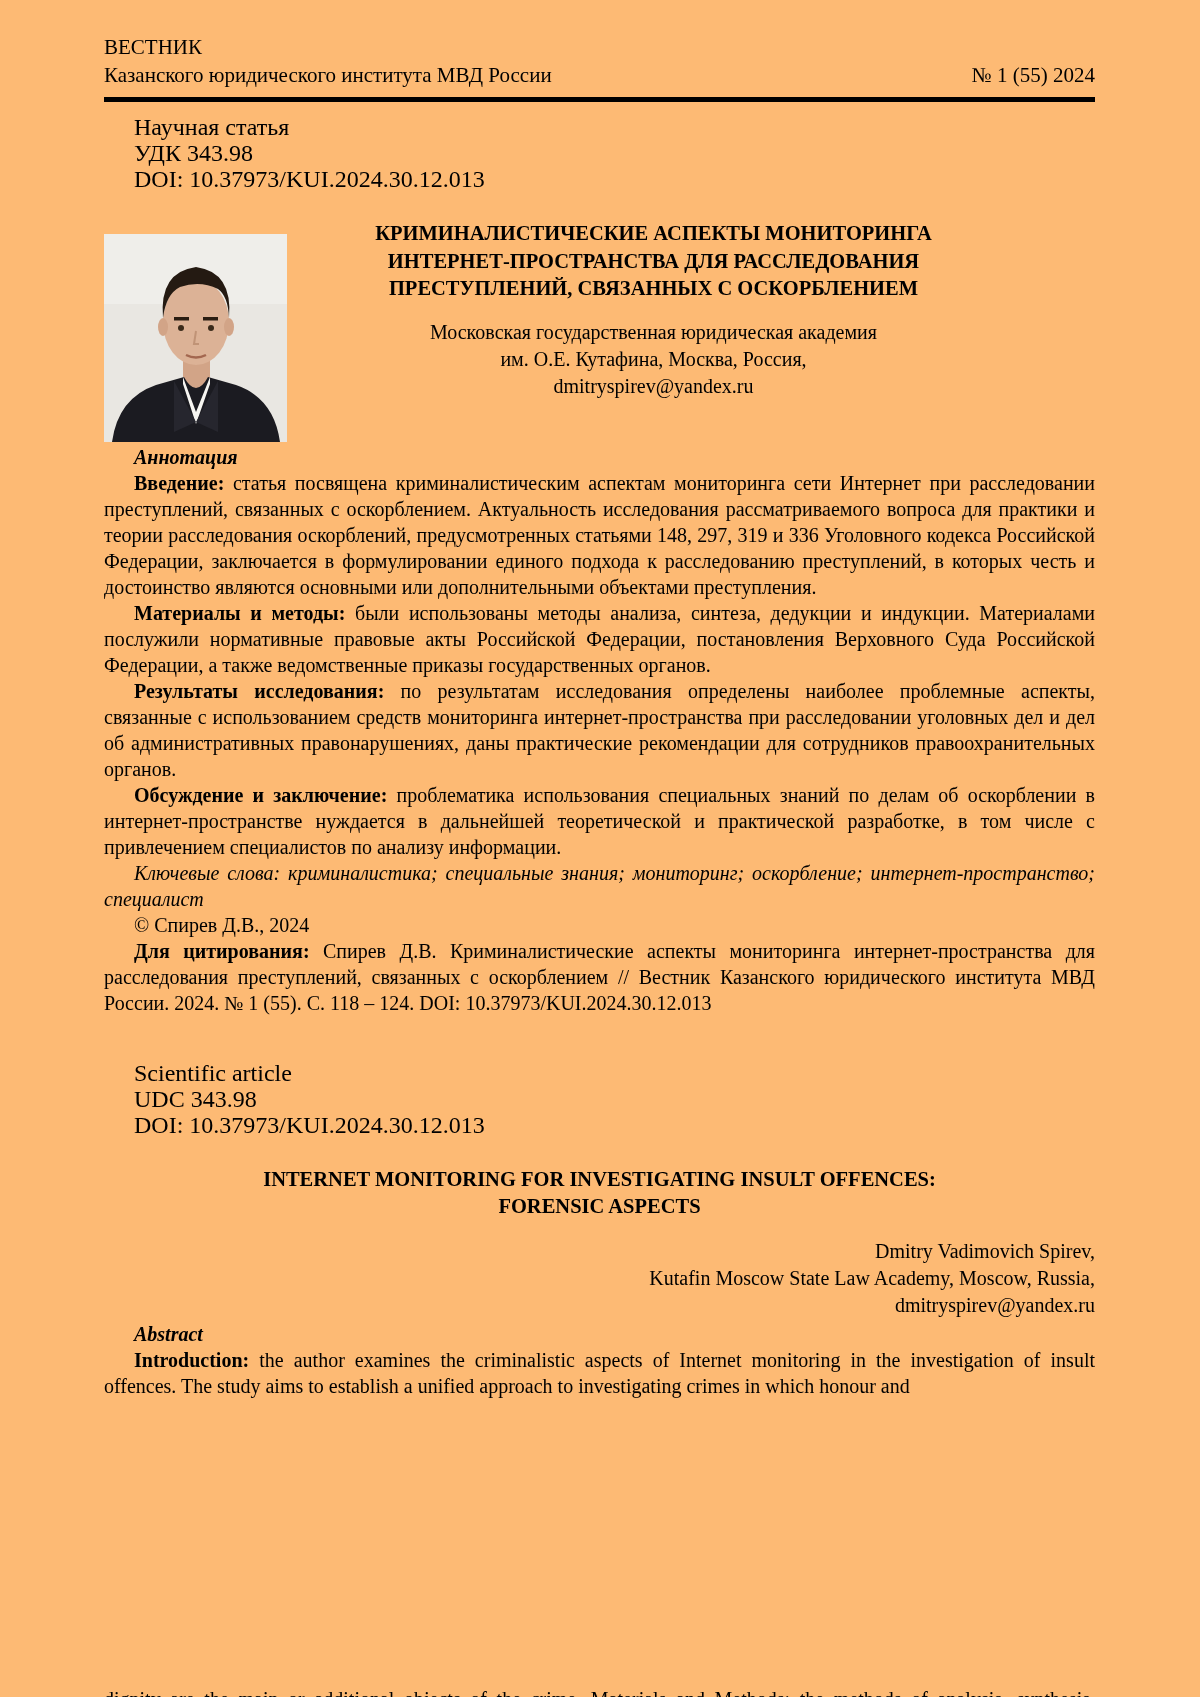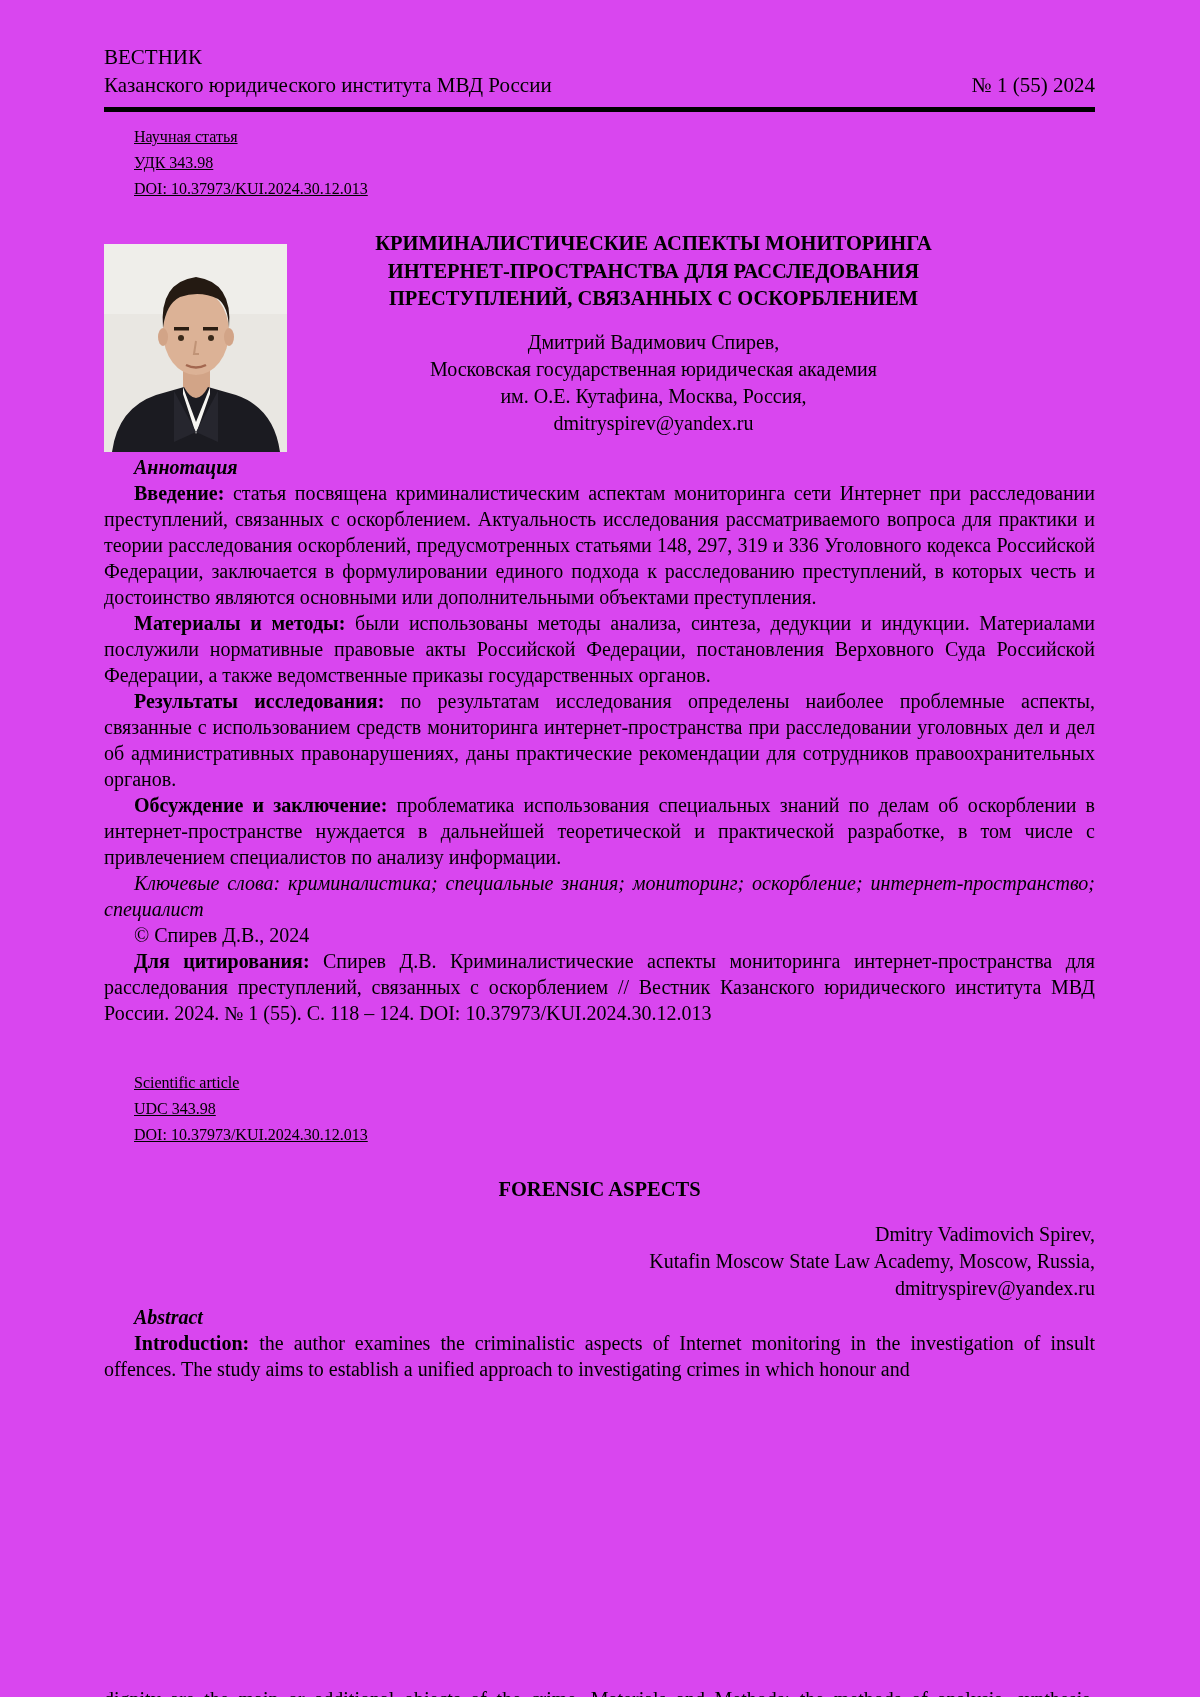--- a/index.html
+++ b/index.html
@@ -2,40 +2,40 @@
 <html><head>
 <meta charset="utf-8">
 <style>
   * { box-sizing: border-box; }
   html, body { margin: 0; padding: 0; background: #ffffff; }
   .page {
     position: relative;
     width: 1200px;
     height: 1697px;
     margin: 0 auto;
-    background: #d946ef;
+    background: #fdba74;
     color: #000000;
     font-family: "Liberation Serif", "DejaVu Serif", serif;
-    padding: 44px 105px 0 104px;
+    padding: 34px 105px 0 104px;
     overflow: hidden;
   }
 
   
   .jheader {
     display: flex;
     justify-content: space-between;
     align-items: flex-end;
     border-bottom: 5px solid #000;
     padding-bottom: 8px;
   }
   .jname { font-size: 21px; line-height: 1.32; }
   .jissue { font-size: 21px; line-height: 1.32; white-space: nowrap; }
 
   
-  .meta { margin-top: 12px; padding-left: 30px; font-size: 16px; line-height: 26px; text-decoration: underline; }
+  .meta { margin-top: 12px; padding-left: 30px; font-size: 24px; line-height: 26px; }
   .meta div { white-space: nowrap; }
 
   
   .title-row { display: flex; margin-top: 28px; justify-content: flex-end; }
   .photo {
     flex: 0 0 183px;
     width: 183px;
     height: 208px;
     margin-top: 14px;
     overflow: hidden;
@@ -130,21 +130,20 @@
         <path d="M114 147 L92 188 L114 198 Z" fill="#26262e"></path>
       </svg>
     </div>
     <div class="title-col">
       <div class="art-title">
         <div>КРИМИНАЛИСТИЧЕСКИЕ АСПЕКТЫ МОНИТОРИНГА</div>
         <div>ИНТЕРНЕТ-ПРОСТРАНСТВА ДЛЯ РАССЛЕДОВАНИЯ</div>
         <div>ПРЕСТУПЛЕНИЙ, СВЯЗАННЫХ С ОСКОРБЛЕНИЕМ</div>
       </div>
       <div class="author-block">
-        <div>Дмитрий Вадимович Спирев,</div>
         <div>Московская государственная юридическая академия</div>
         <div>им. О.Е. Кутафина, Москва, Россия,</div>
         <div>dmitryspirev@yandex.ru</div>
       </div>
     </div>
   </div>
 
   <div class="abstract-heading">Аннотация</div>
 
   <div class="body-text">
@@ -157,20 +156,21 @@
     <p class="para"><b>Для цитирования:</b> <span>Спирев Д.В. Криминалистические аспекты мониторинга интернет-пространства для расследования преступлений, связанных с оскорблением // Вестник Казанского юридического института МВД России. 2024. № 1 (55). С. 118 – 124. DOI: 10.37973/KUI.2024.30.12.013</span></p>
   </div>
 
   <div class="meta en-meta">
     <div>Scientific article</div>
     <div>UDC 343.98</div>
     <div>DOI: 10.37973/KUI.2024.30.12.013</div>
   </div>
 
   <div class="en-title">
+    <div>INTERNET MONITORING FOR INVESTIGATING INSULT OFFENCES:</div>
     <div>FORENSIC ASPECTS</div>
   </div>
 
   <div class="en-author">
     <div>Dmitry Vadimovich Spirev,</div>
     <div>Kutafin Moscow State Law Academy, Moscow, Russia,</div>
     <div>dmitryspirev@yandex.ru</div>
   </div>
 
   <div class="abstract-heading">Abstract</div>

